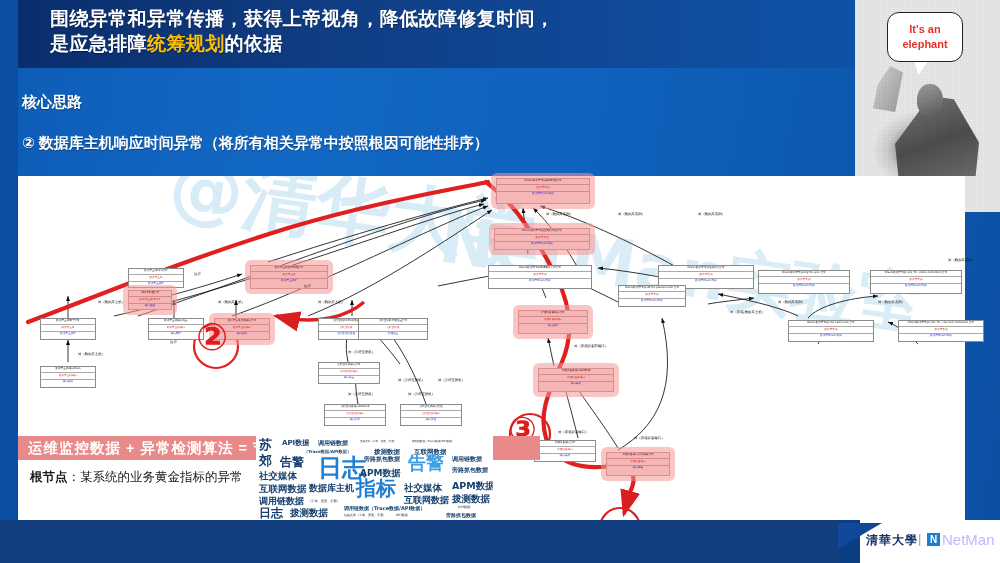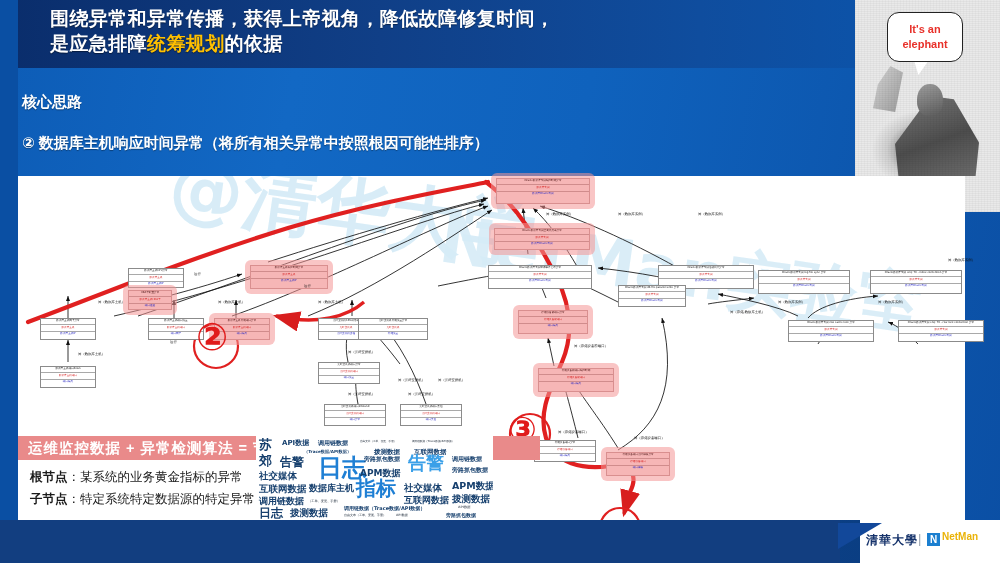--- a/index.html
+++ b/index.html
@@ -105,21 +105,21 @@
   .cw{position:absolute;white-space:nowrap;font-weight:bold;
      font-family:"DejaVu Sans",sans-serif;line-height:1;}
   .cb{color:#1e7fd4;} .cd{color:#17406e;} .cg{color:#6f7780;} .cl{color:#3ba0e8;}
 
   
   .logo-thu{position:absolute;left:866px;top:532px;color:#16336b;font-size:12px;
      font-weight:bold;letter-spacing:1px;font-family:"DejaVu Serif",serif;}
   .logo-div{position:absolute;left:918px;top:531px;color:#9aa3b0;font-size:13px;}
   .logo-nm-mark{position:absolute;left:927px;top:533px;width:13px;height:13px;background:#1b7fd0;
      color:#fff;font-size:10px;font-weight:bold;text-align:center;line-height:13px;}
-  .logo-nm{position:absolute;left:942px;top:531px;color:#eab308;font-size:10px;font-weight:bold;}
+  .logo-nm{position:absolute;left:942px;top:531px;color:#c4b5fd;font-size:15px;font-weight:normal;}
 </style>
 </head>
 <body>
 
 <div id="slide">
 
   <div class="bg-main"></div>
   <div class="bg-titleband"></div>
   <div class="bg-darkleft"></div>
 
@@ -375,23 +375,20 @@
       <div class="marker" style="left: 508px; top: 412px; font-size: 34px; line-height: 1;">③</div>
       <div class="marker" style="left: 601px; top: 521px; font-size: 34px; line-height: 1;">①</div>
     </div>
 
   <div class="legend">
     <div class="legend-bar">运维监控数据 + 异常检测算法 = 节点</div>
     <div class="legend-l">
       <div>
         <b>根节点</b><span>：某系统的业务黄金指标的异常</span>
       </div>
-      <div>
-        <b>子节点</b><span>：特定系统特定数据源的特定异常</span>
-      </div>
     </div>
     <div class="cloud" id="cloud-layer">
         <div class="cw cd" style="left: 26px; top: 4px; font-size: 7px;">API数据</div>
         <div class="cw cd" style="left: 62px; top: 4px; font-size: 6px;">调用链数据</div>
         <div class="cw cg" style="left: 104px; top: 5px; font-size: 2.6px;">自由文本（工单、变更、手册）</div>
         <div class="cw cg" style="left: 156px; top: 5px; font-size: 2.6px;">调用链数据（Trace数据/API数据）</div>
         <div class="cw cd" style="left: 48px; top: 14px; font-size: 4.2px;">（Trace数据/API数据）</div>
         <div class="cw cd" style="left: 118px; top: 13px; font-size: 6.5px;">拨测数据</div>
         <div class="cw cd" style="left: 158px; top: 13px; font-size: 6.5px;">互联网数据</div>
         <div class="cw cd" style="left: 3px; top: 2px; font-size: 13px;">苏</div>

